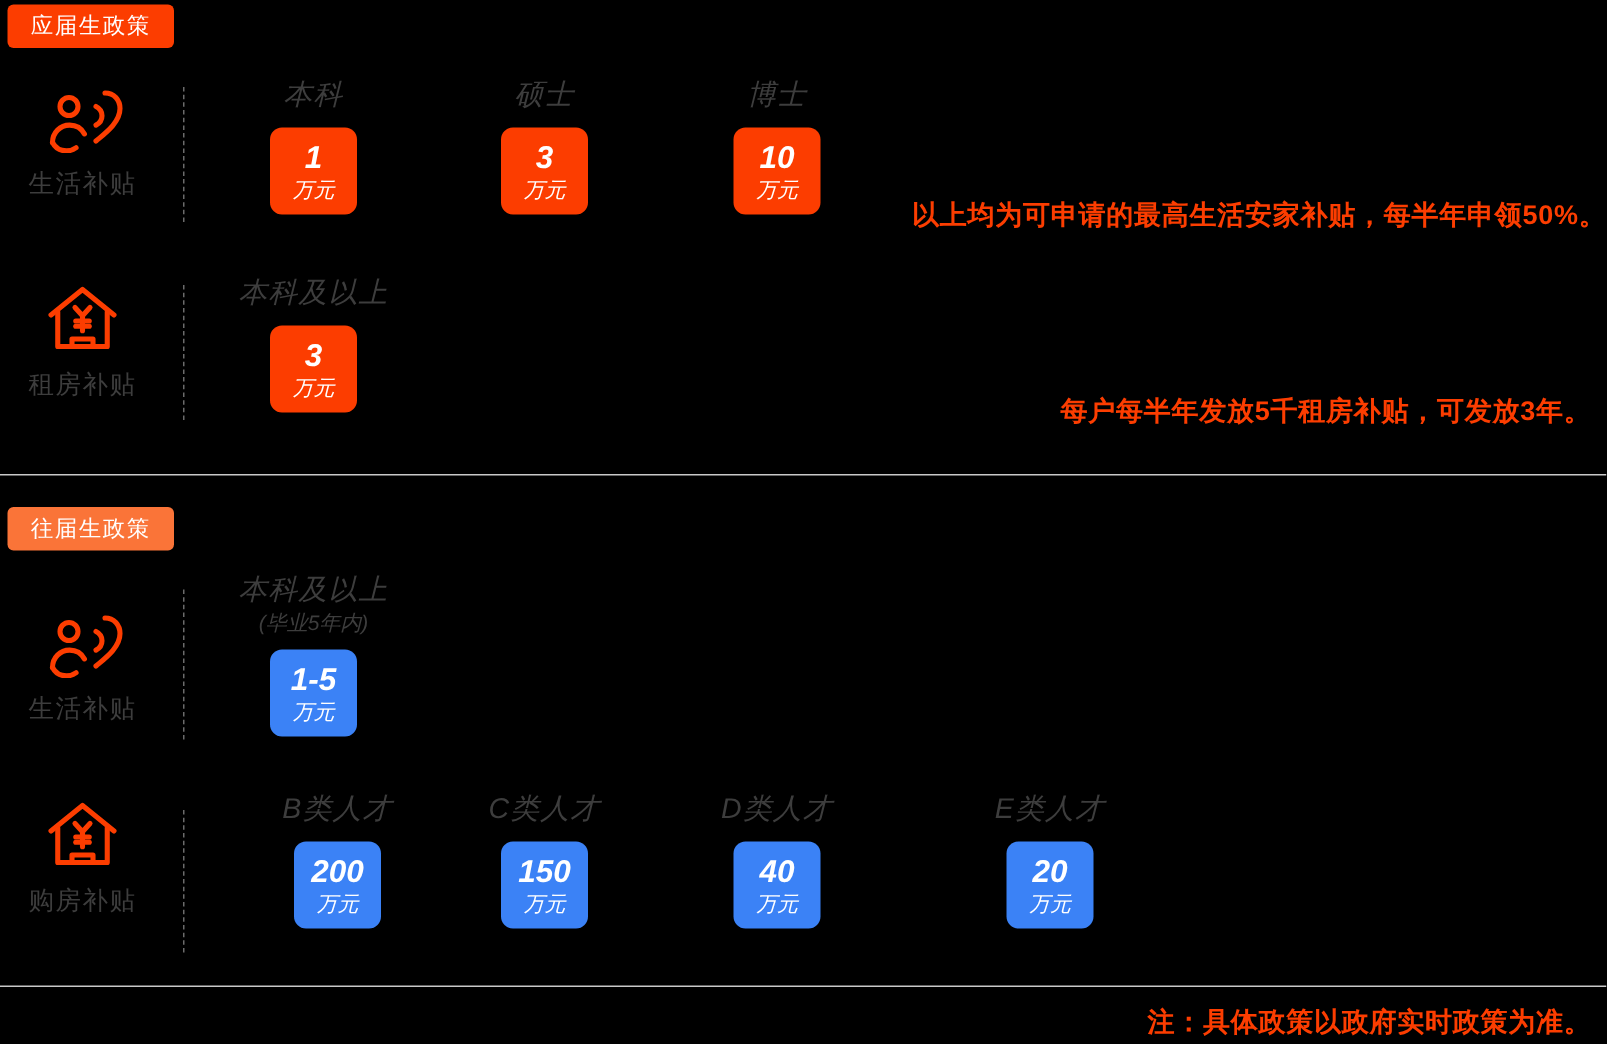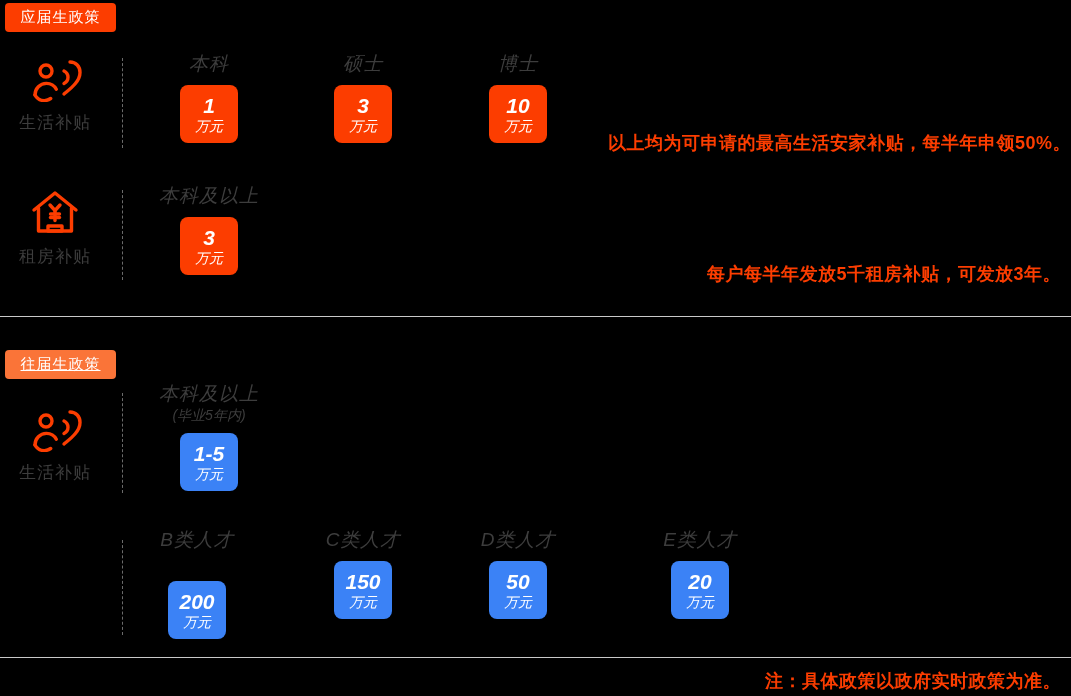--- a/index.html
+++ b/index.html
@@ -30,21 +30,21 @@
     color: #ffffff;
     font-size: 15px;
     letter-spacing: 1px;
     display: flex;
     align-items: center;
     justify-content: center;
     width: 111px;
     height: 29px;
   }
   .badge-fresh { left: 5px;  top: 3px;   background: #fc3d00; }
-  .badge-past  { left: 5px;  top: 350px; background: #fa7438; text-decoration: underline; }
+  .badge-past  { left: 5px;  top: 338px; background: #fa7438; }
 
   
   .hrule {
     position: absolute;
     left: 0;
     width: 1071px;
     height: 1px;
     background: #c9c9c9;
   }
   .hrule-mid    { top: 316px; }
@@ -243,41 +243,55 @@
 
   <div class="cell" style="left:144px; top:384px;">
     <span class="caption">本科及以上</span>
     <span class="subcaption">(毕业5年内)</span>
     <span class="box soft">
       <span class="amount">1-5</span>
       <span class="unit">万元</span>
     </span>
   </div>
 
-
-  <div class="cell" style="left:132px; top:530px;gap:20px;">
+  <div class="rowicon ri-4">
+    <span class="glyph">
+      <svg viewBox="0 0 56 48" width="56" height="48" fill="none" stroke="#fc3d00" stroke-width="3.4" stroke-linecap="round" stroke-linejoin="round">
+        <path d="M7 22 28 5l21 17"></path>
+        <path d="M11.5 20v23h33V20"></path>
+        <path d="M23 17l5 5.5L33 17"></path>
+        <path d="M28 22.5v10"></path>
+        <path d="M23.5 26h9"></path>
+        <path d="M23.5 29.5h9"></path>
+        <path d="M21 38h14v5H21z"></path>
+      </svg>
+    </span>
+    <span class="rowlabel">购房补贴</span>
+  </div>
+
+  <div class="cell" style="left:160px; top:530px;">
     <span class="caption">B类人才</span>
     <span class="box soft">
       <span class="amount">200</span>
       <span class="unit">万元</span>
     </span>
   </div>
 
   <div class="cell" style="left:298px; top:530px;">
     <span class="caption">C类人才</span>
     <span class="box soft">
       <span class="amount">150</span>
       <span class="unit">万元</span>
     </span>
   </div>
 
   <div class="cell" style="left:453px; top:530px;">
     <span class="caption">D类人才</span>
     <span class="box soft">
-      <span class="amount">50</span>
+      <span class="amount">40</span>
       <span class="unit">万元</span>
     </span>
   </div>
 
   <div class="cell" style="left:635px; top:530px;">
     <span class="caption">E类人才</span>
     <span class="box soft">
       <span class="amount">20</span>
       <span class="unit">万元</span>
     </span>

